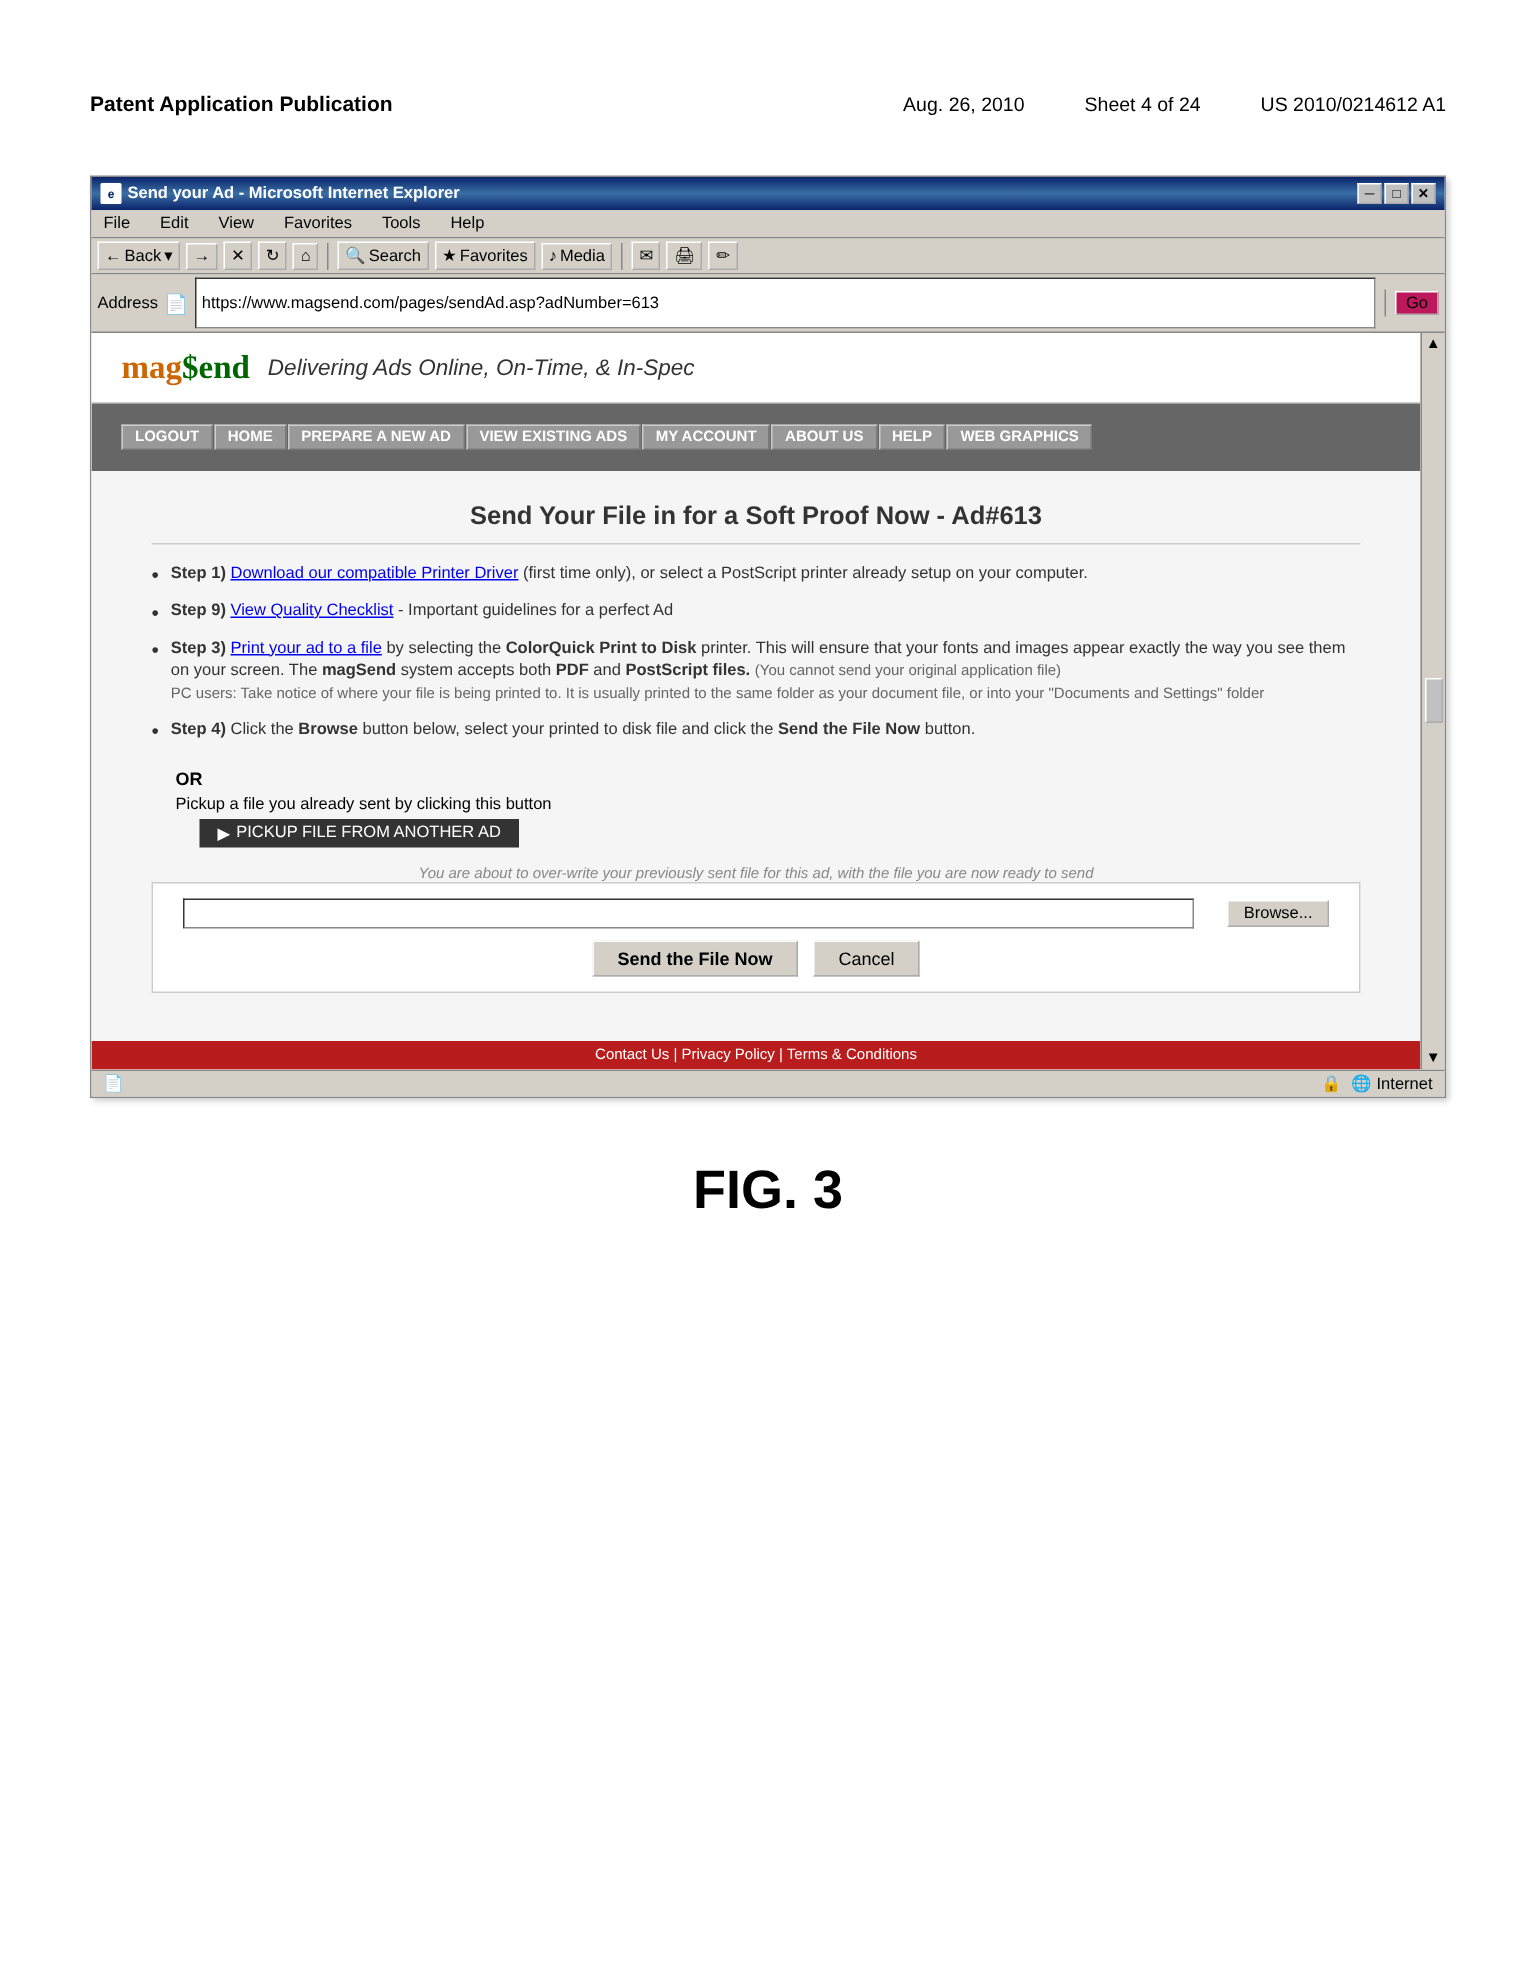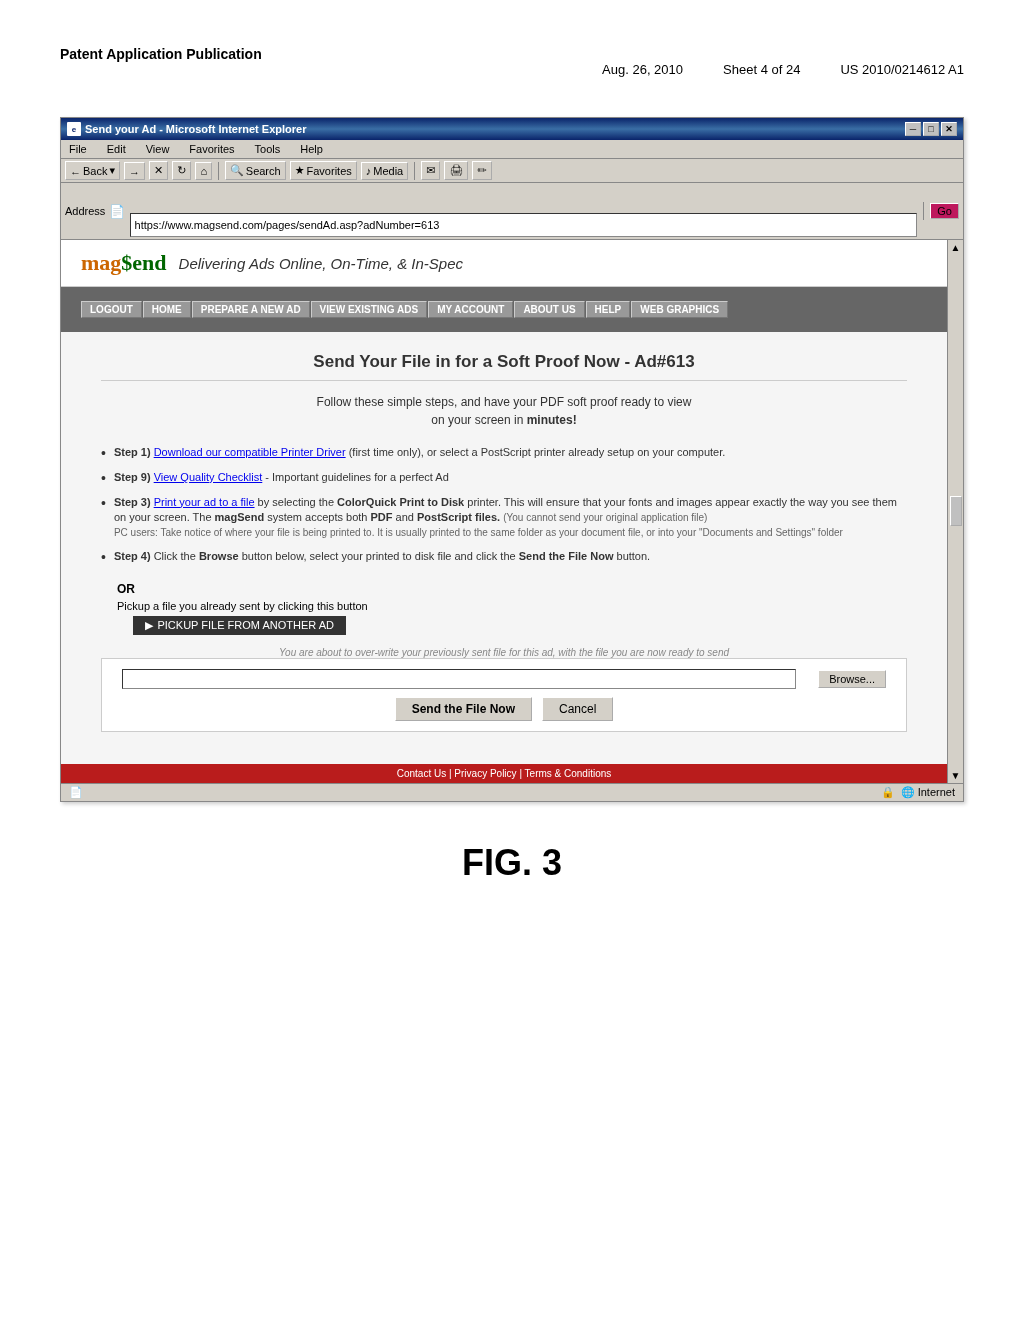--- a/index.html
+++ b/index.html
@@ -8,21 +8,21 @@
       font-family: Arial, sans-serif;
       width: 1024px;
       min-height: 1320px;
       position: relative;
     }
 
     
     .patent-header {
       display: flex;
       justify-content: space-between;
-      align-items: center;
+      align-items: flex-end;
       padding: 30px 60px 20px 60px;
       font-size: 13px;
     }
     .patent-title {
       font-weight: bold;
       font-size: 14px;
     }
     .patent-meta {
       display: flex;
       gap: 40px;
@@ -137,22 +137,21 @@
     .address-label {
       font-size: 11px;
       color: #000;
     }
     .address-input {
       flex: 1;
       border: 1px inset #888;
       background: #fff;
       padding: 1px 4px;
       font-size: 11px;
-      height: 24px;
-      margin-top: 28px;
+      height: 34px;
     }
     .go-btn {
       padding: 1px 6px;
       background: #be185d;
       border: 1px outset #fff;
       cursor: pointer;
       font-size: 11px;
     }
 
     
@@ -483,24 +482,20 @@
           <button class="nav-btn">MY ACCOUNT</button>
           <button class="nav-btn">ABOUT US</button>
           <button class="nav-btn">HELP</button>
           <button class="nav-btn">WEB GRAPHICS</button>
         </div>
 
         <div class="main-content">
 
           <div class="page-title">Send Your File in for a Soft Proof Now - Ad#613</div>
 
-          <div class="intro-text">
-            Follow these simple steps, and have your PDF soft proof ready to view<br>
-            on your screen in <strong>minutes!</strong>
-          </div>
 
           <ul class="steps-list">
             <li>
               <span class="bullet">•</span>
               <span>
                 <strong>Step 1)</strong>
                 <a class="step-link">Download our compatible Printer Driver</a>
                 <span> (first time only), or select a PostScript printer already setup on your computer.</span>
               </span>
             </li>

